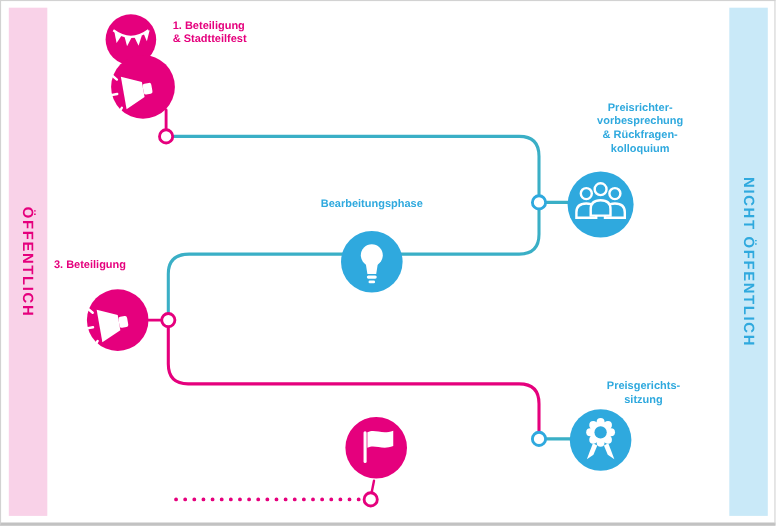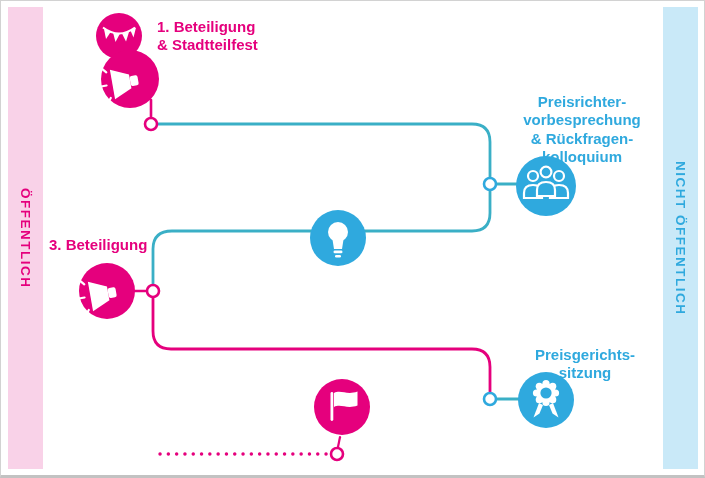--- a/index.html
+++ b/index.html
@@ -21,21 +21,21 @@
   .band-right { right: 6px; background: #c9e9f8; }
   .band-text {
     writing-mode: vertical-rl;
     font-weight: 700; font-size: 13.5px; letter-spacing: 1.5px;
     white-space: nowrap;
   }
   .pink-text { color: #e5007d; }
   .blue-text { color: #2fa9de; }
   .flow { position: absolute; left: 0; top: 0; }
   .label {
-    position: absolute; font-weight: 700; font-size: 15px;
+    position: absolute; font-weight: 700; font-size: 10px;
     line-height: 1.22; white-space: pre-line; z-index: 2;
   }
   #lbl-step1   { left: 156px; top: 17px; }
   #lbl-jury    { left: 498px; top: 92px;  width: 166px; text-align: center; }
   #lbl-work    { left: 239px; top: 179px; width: 196px; text-align: center; }
   #lbl-step2   { left: 48px;  top: 235px; }
   #lbl-court   { left: 512px; top: 345px; width: 144px; text-align: center; }
   #lbl-exhibit { left: 196px; top: 394px; width: 114px; text-align: right; }
 </style>
 </head>
@@ -152,20 +152,21 @@
   </svg>
 
   <div class="label pink-text" id="lbl-step1">1. Beteiligung
 &amp; Stadtteilfest</div>
 
   <div class="label blue-text" id="lbl-jury">Preisrichter-
 vorbesprechung
 &amp; Rückfragen-
 kolloquium</div>
 
+  <div class="label blue-text" id="lbl-work">Bearbeitungsphase</div>
 
   <div class="label pink-text" id="lbl-step2">3. Beteiligung</div>
 
   <div class="label blue-text" id="lbl-court">Preisgerichts-
 sitzung</div>
 
 
 </div>
 
 </body></html>

